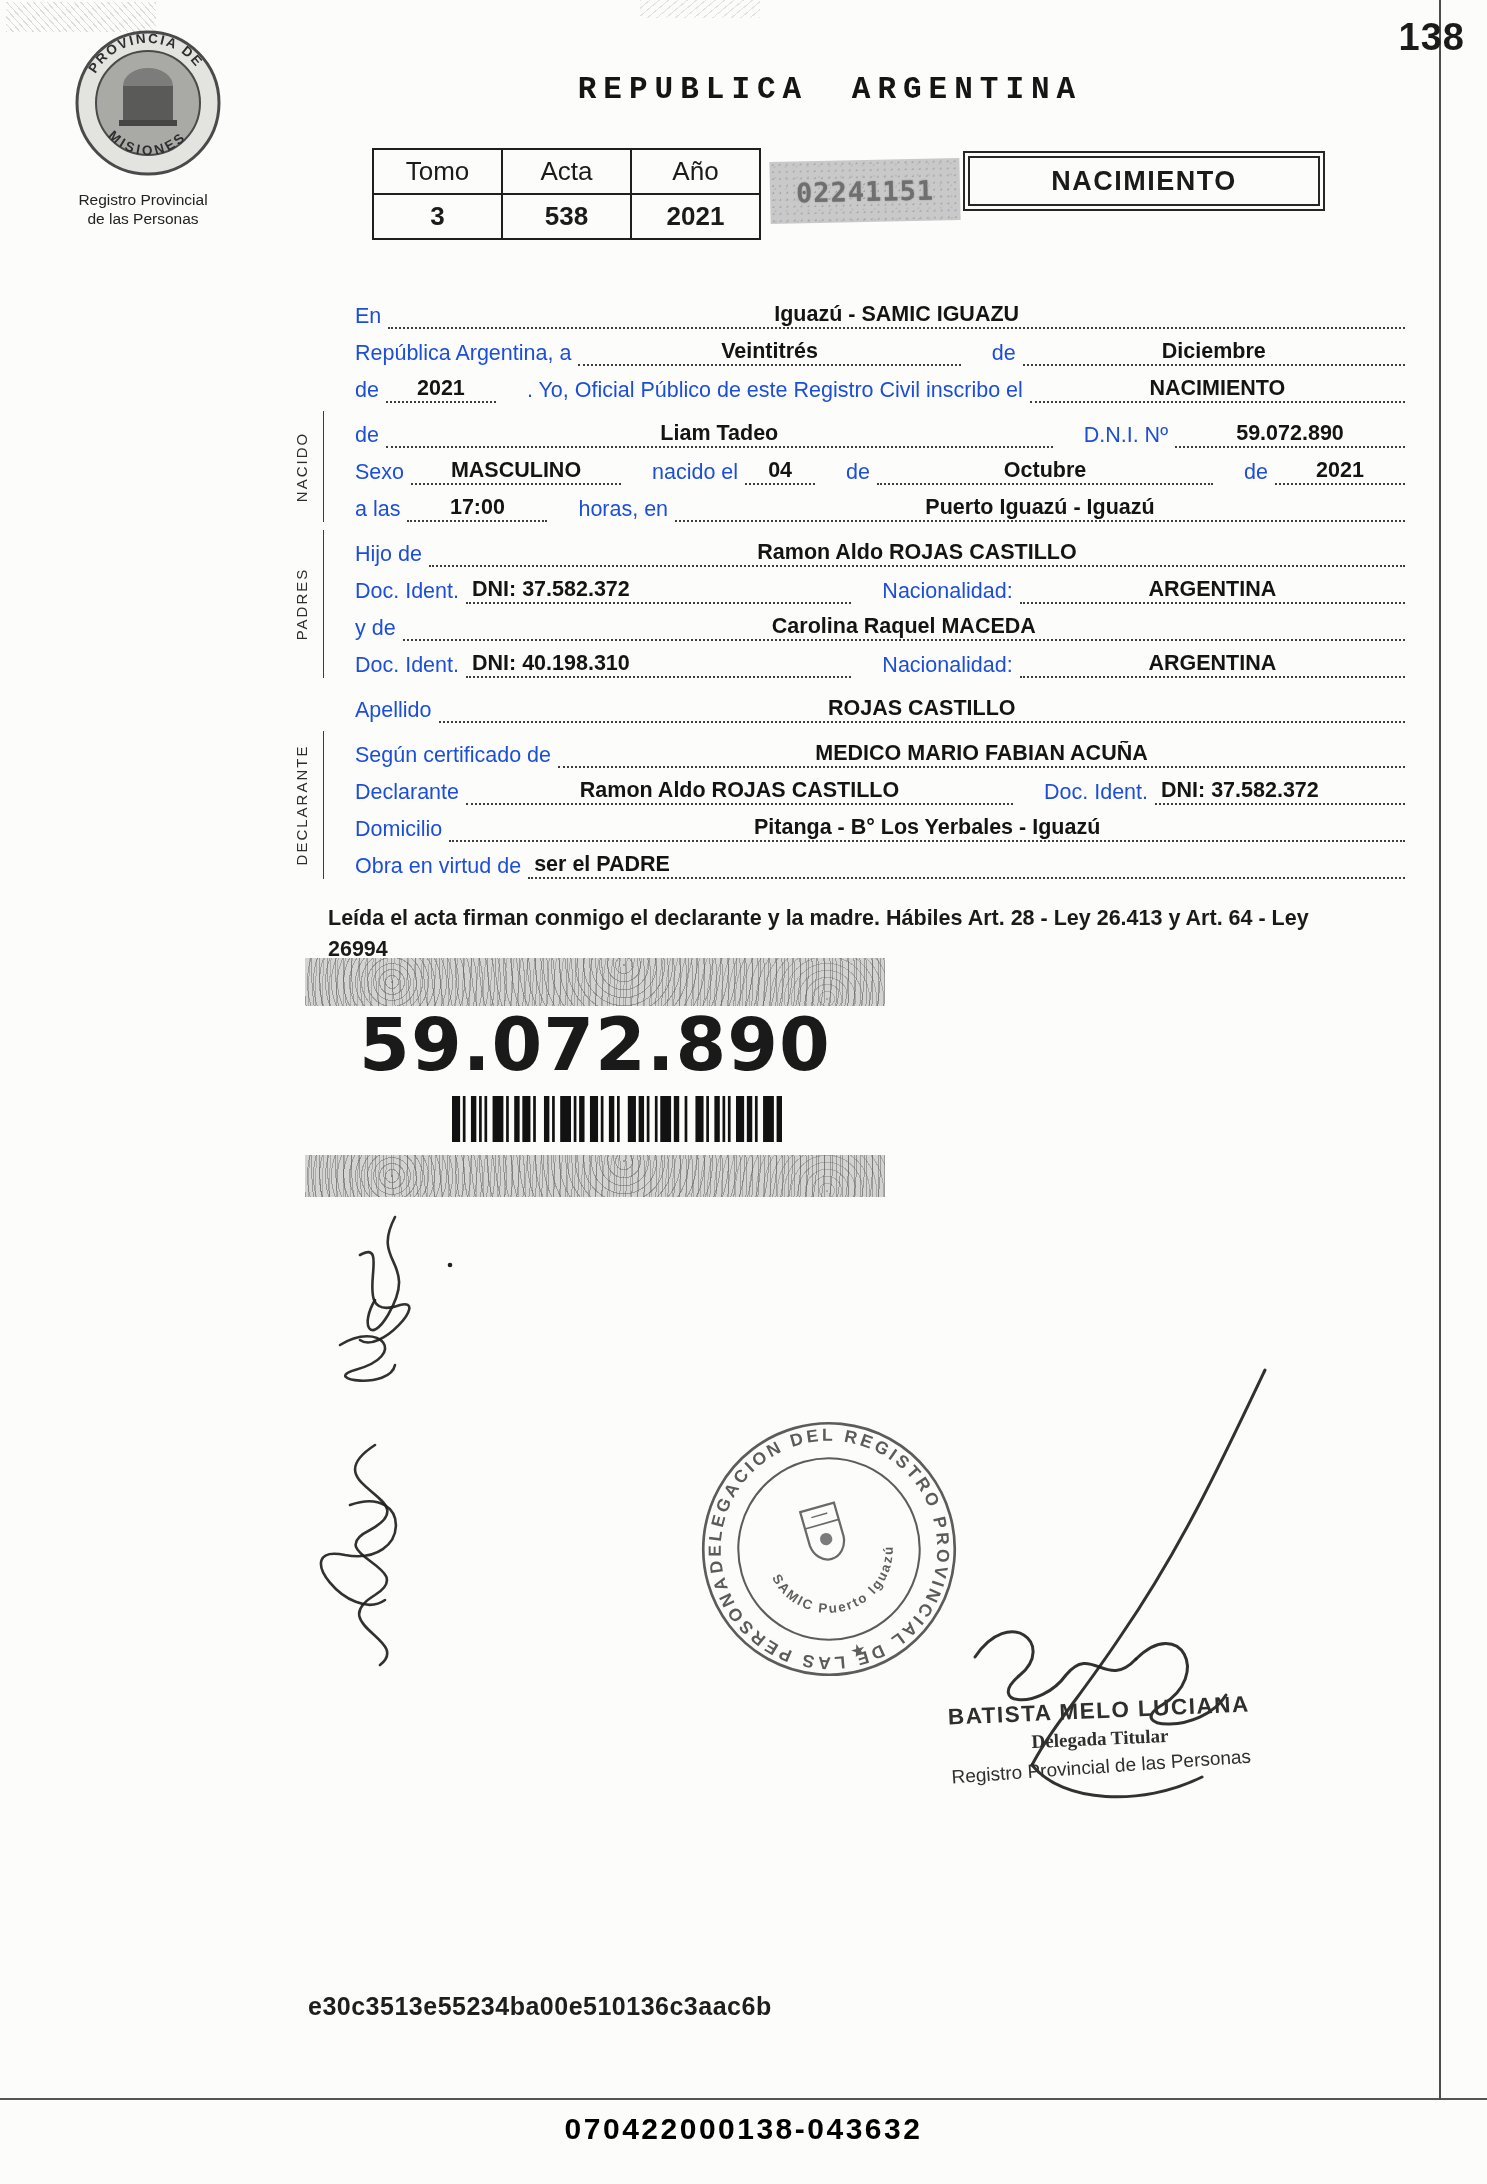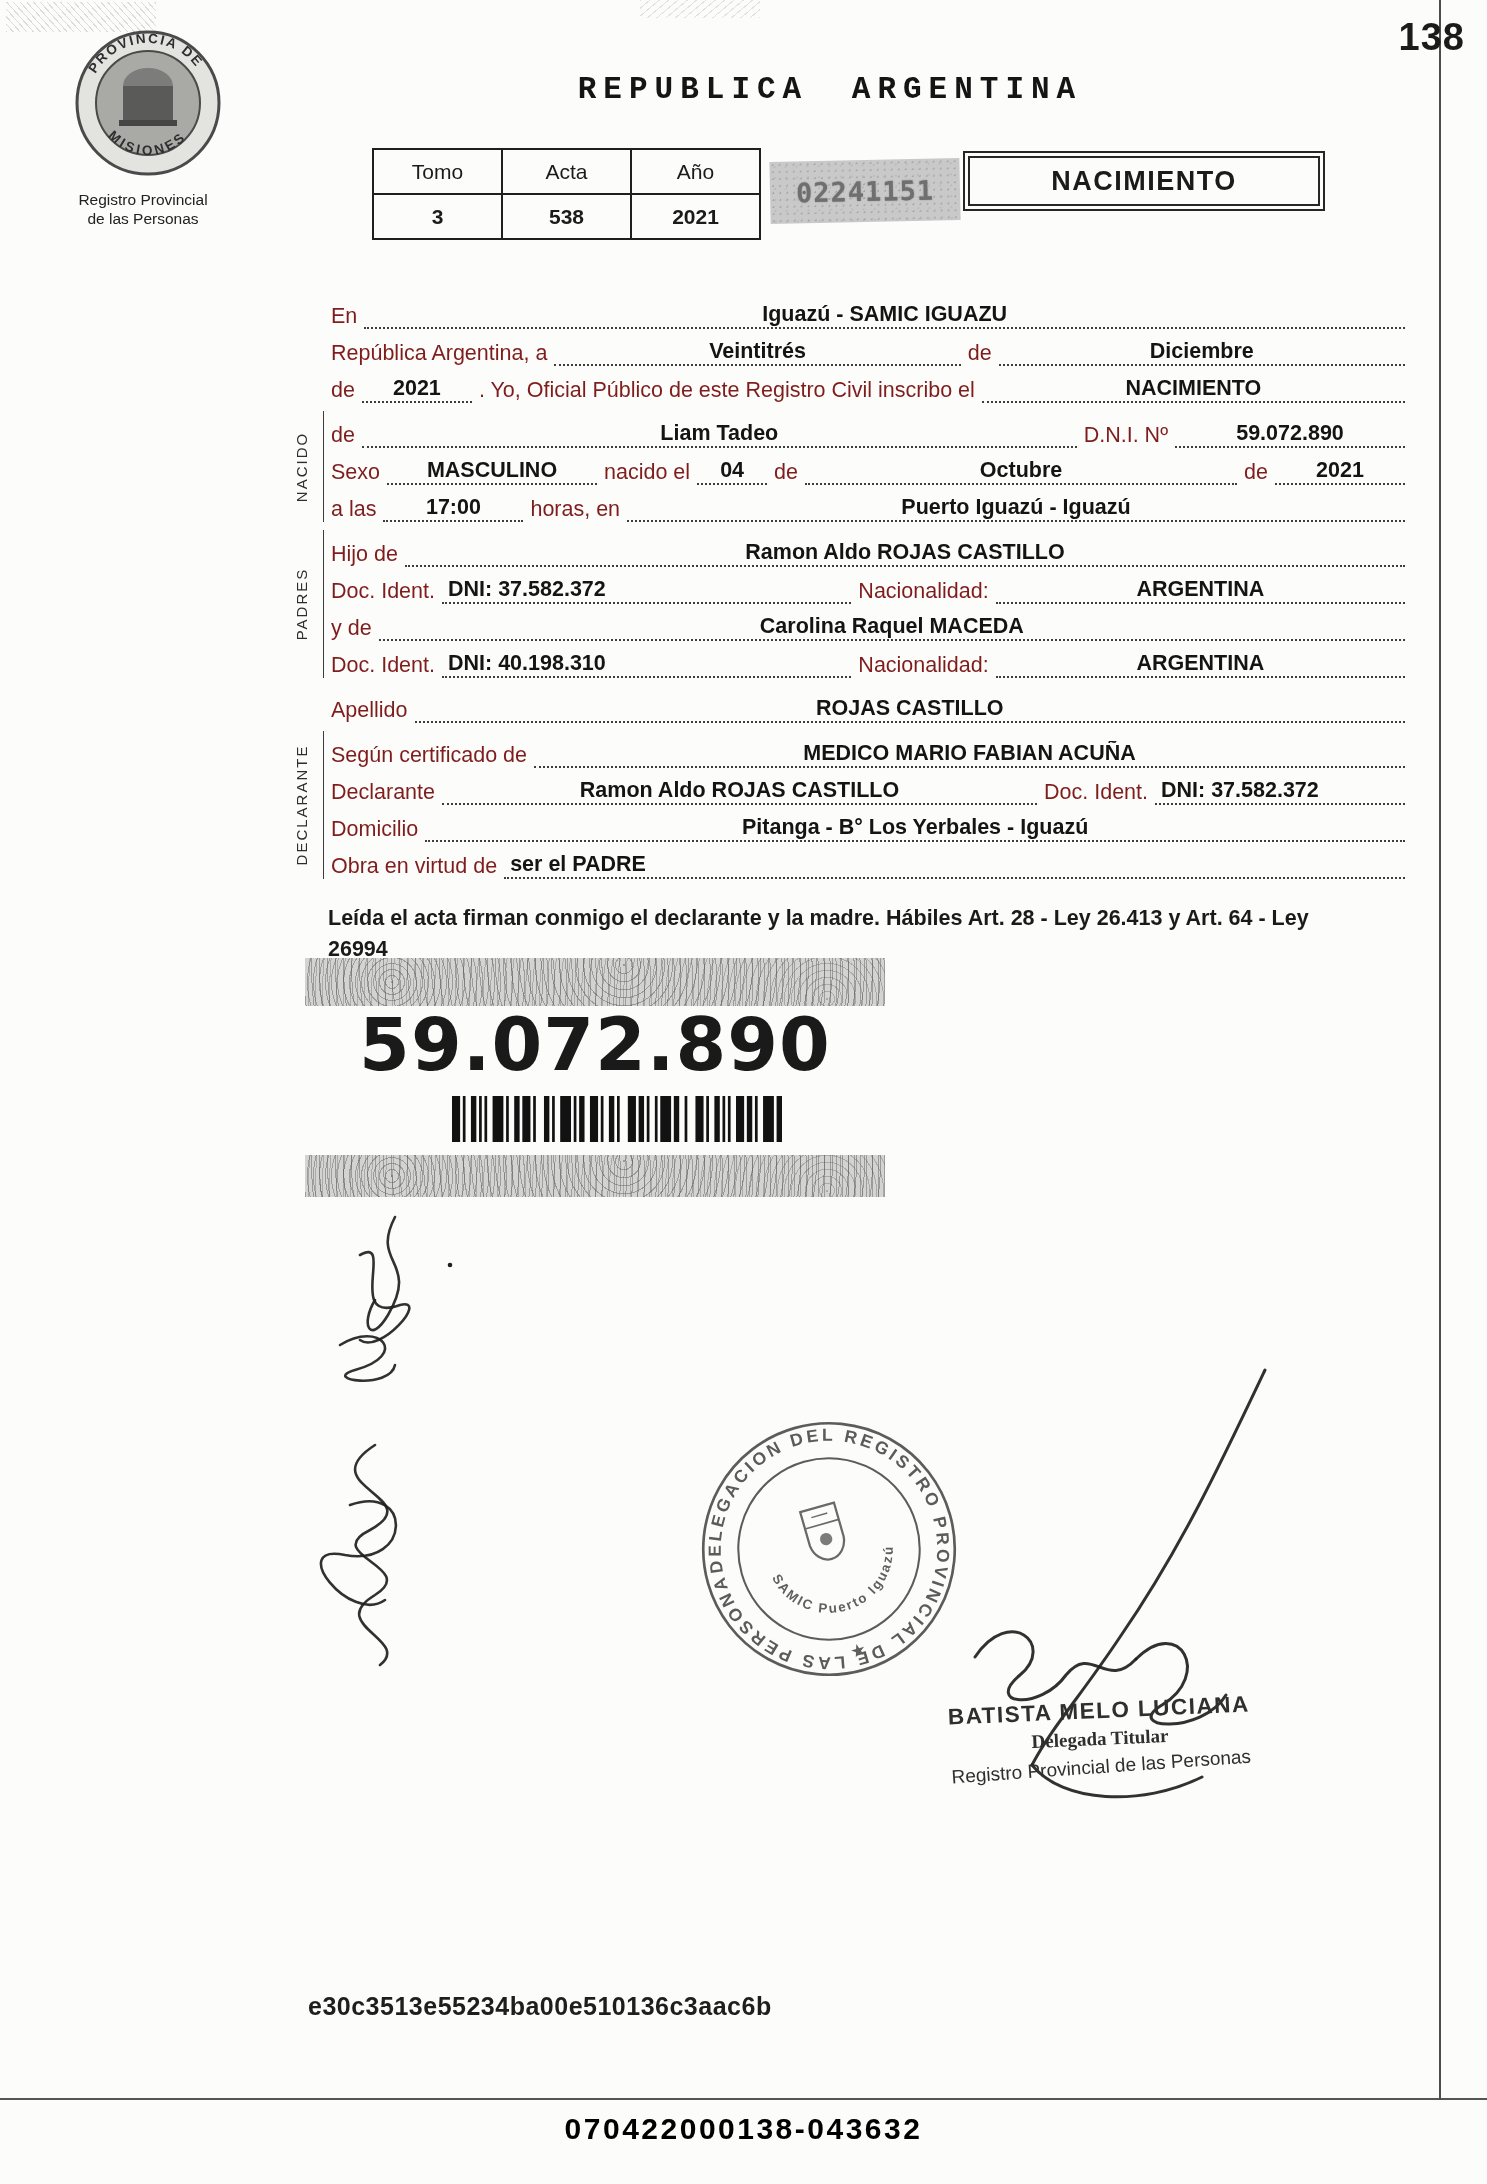--- a/index.html
+++ b/index.html
@@ -25,21 +25,21 @@
 
   .title {
     position:absolute; top:72px; left:340px; width:980px; text-align:center;
     font-family:"Liberation Mono", monospace; font-weight:bold; font-size:31px;
     letter-spacing:7px; word-spacing:18px; color:#151515;
   }
 
   .reg-table { position:absolute; left:372px; top:148px; border-collapse:collapse; }
   .reg-table th, .reg-table td {
     border:2.4px solid #1f1f1f; width:129px; height:45px; text-align:center;
-    font-size:21px; font-weight:normal; background:#fcfcfa;
+    font-size:26px; font-weight:normal; background:#fcfcfa;
   }
   .reg-table td { font-weight:bold; }
 
   .stamp-num {
     position:absolute; left:770px; top:160px; width:190px; height:62px;
     display:flex; align-items:center; justify-content:center;
     font-family:"DejaVu Sans Mono", monospace; font-weight:bold; font-size:27px;
     color:#6f6f6f; letter-spacing:1px; transform:rotate(-1.2deg);
     background-color:#c9c9c9;
     background-image:radial-gradient(#a6a6a6 1px, transparent 1px), radial-gradient(#b8b8b8 1px, transparent 1px);
@@ -57,21 +57,21 @@
   .fsection { display:flex; margin-bottom:8px; }
   .slabel { flex:0 0 46px; position:relative; }
   .slabel.ruled { border-right:1.7px solid #3c3c3c; }
   .slabel span {
     position:absolute; top:50%; left:50%;
     transform:translate(-50%,-50%) rotate(-90deg);
     font-size:15px; letter-spacing:2px; color:#2d2d2d; white-space:nowrap;
   }
   .slines { flex:1; min-width:0; }
   .fline { display:flex; align-items:flex-end; height:37px; }
-  .lab { white-space:nowrap; padding:0 7px; color:#7f1d1d; }
+  .lab { white-space:nowrap; padding:0 7px; color:#1d4ed8;margin-left:24px; }
   .fill { display:flex; justify-content:center; border-bottom:2.3px dotted #3d3d3d; overflow:hidden; }
   .fill.grow { flex:1 1 0; min-width:0; }
   .fill.left { justify-content:flex-start; }
   .w70 { flex:0 0 70px; } .w110 { flex:0 0 110px; } .w130 { flex:0 0 130px; }
   .w140 { flex:0 0 140px; } .w210 { flex:0 0 210px; } .w230 { flex:0 0 230px; } .w250 { flex:0 0 250px; }
   .val { white-space:nowrap; padding:0 6px; font-weight:bold; color:#141414; }
 
   .closing { font-weight:bold; width:1015px; margin:24px 0 0 50px; line-height:1.42; color:#1a1a1a; }
 
   .sec-band {

